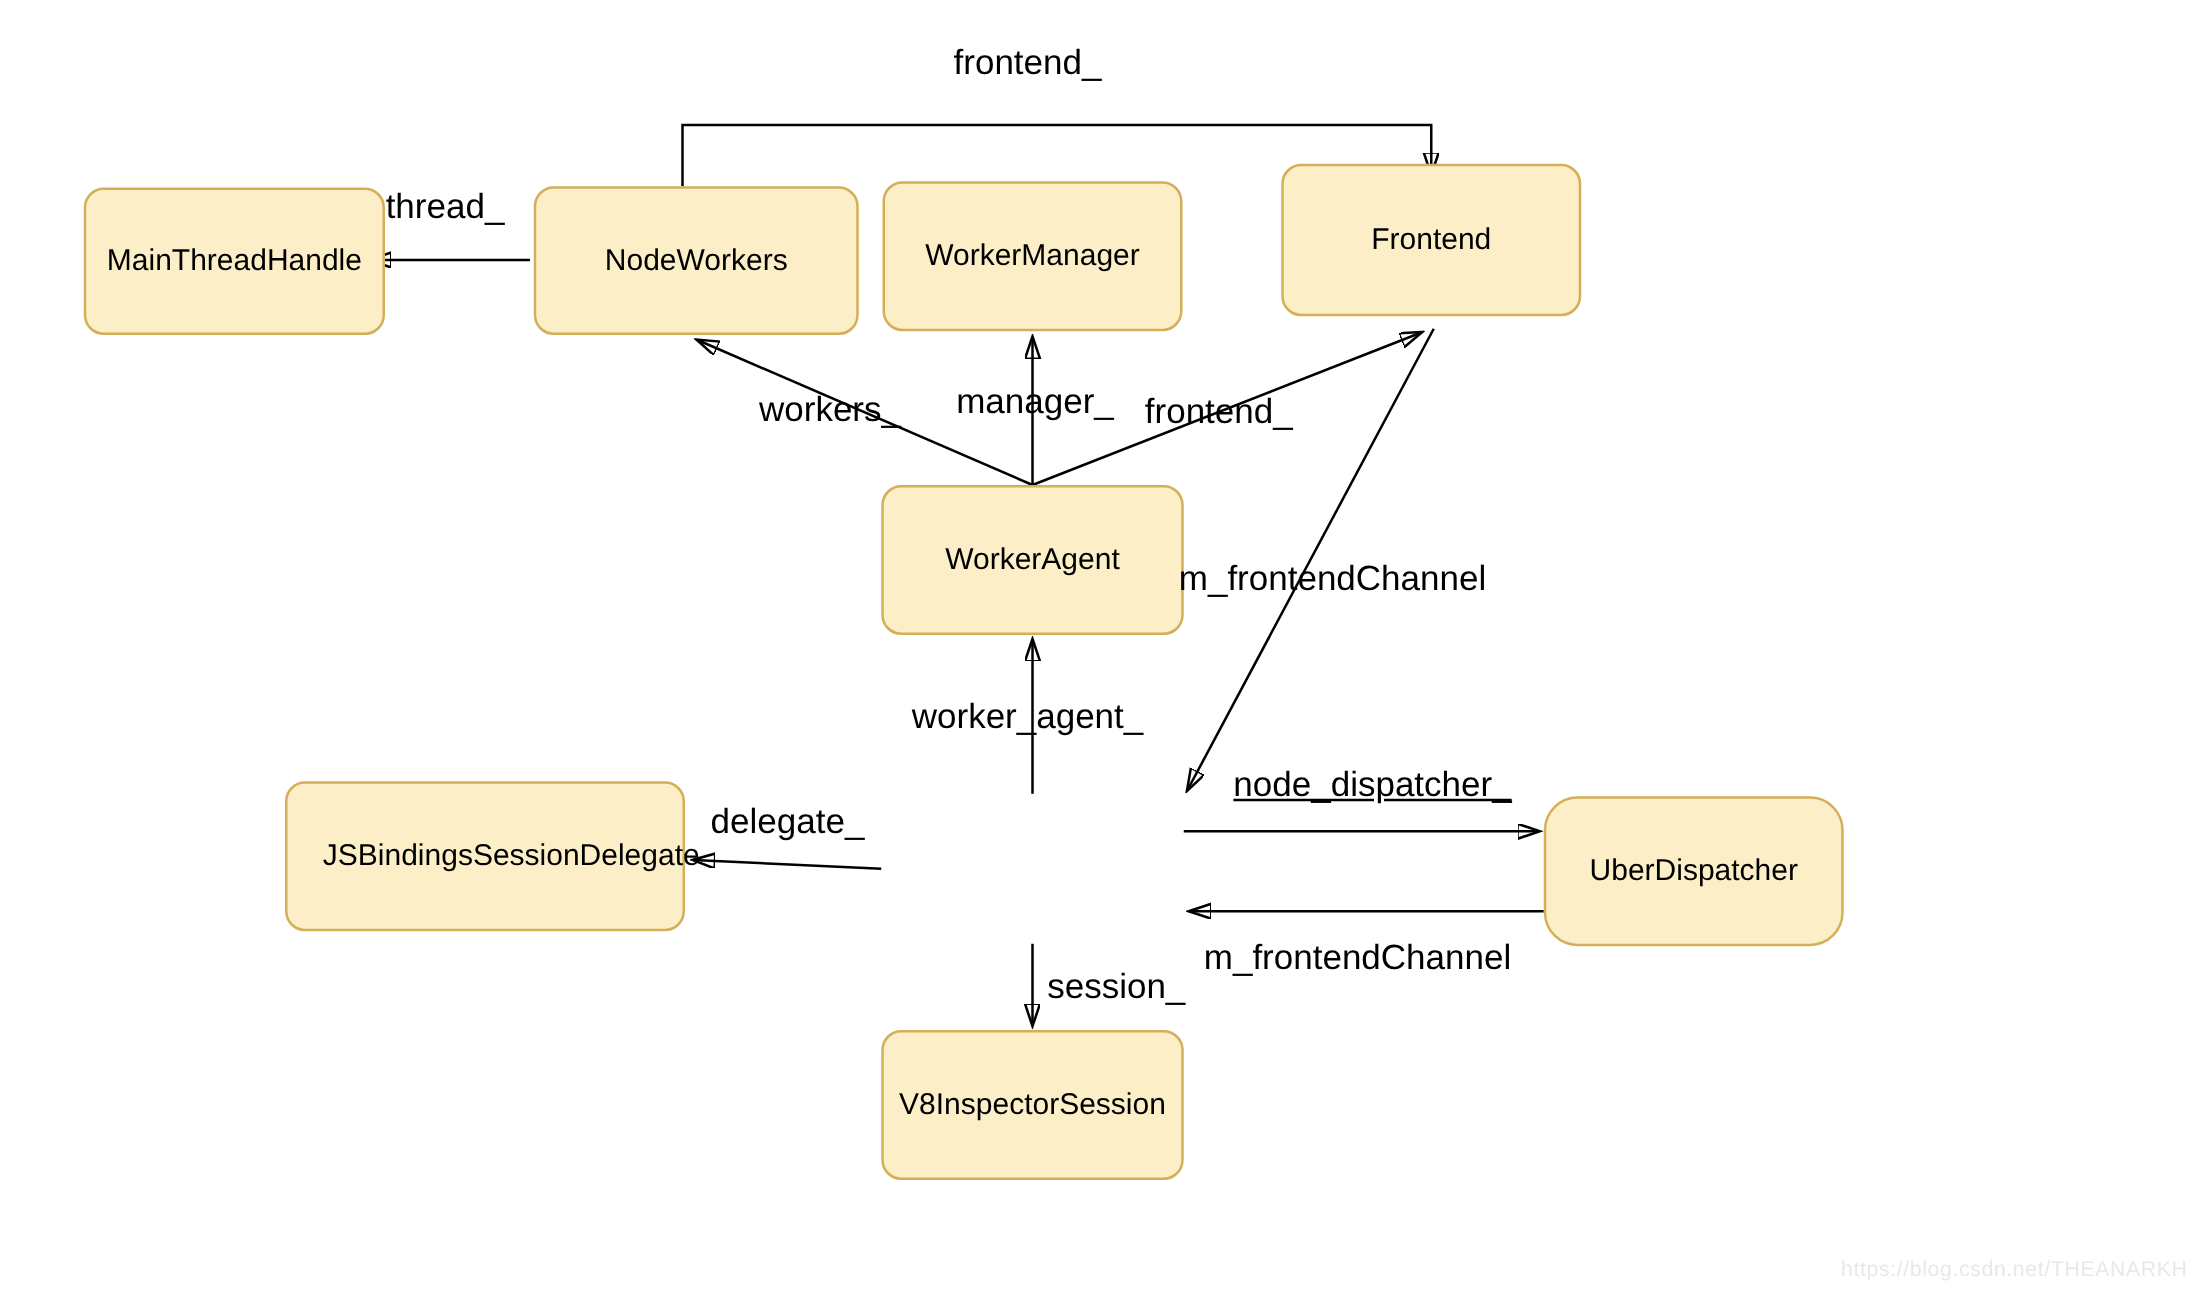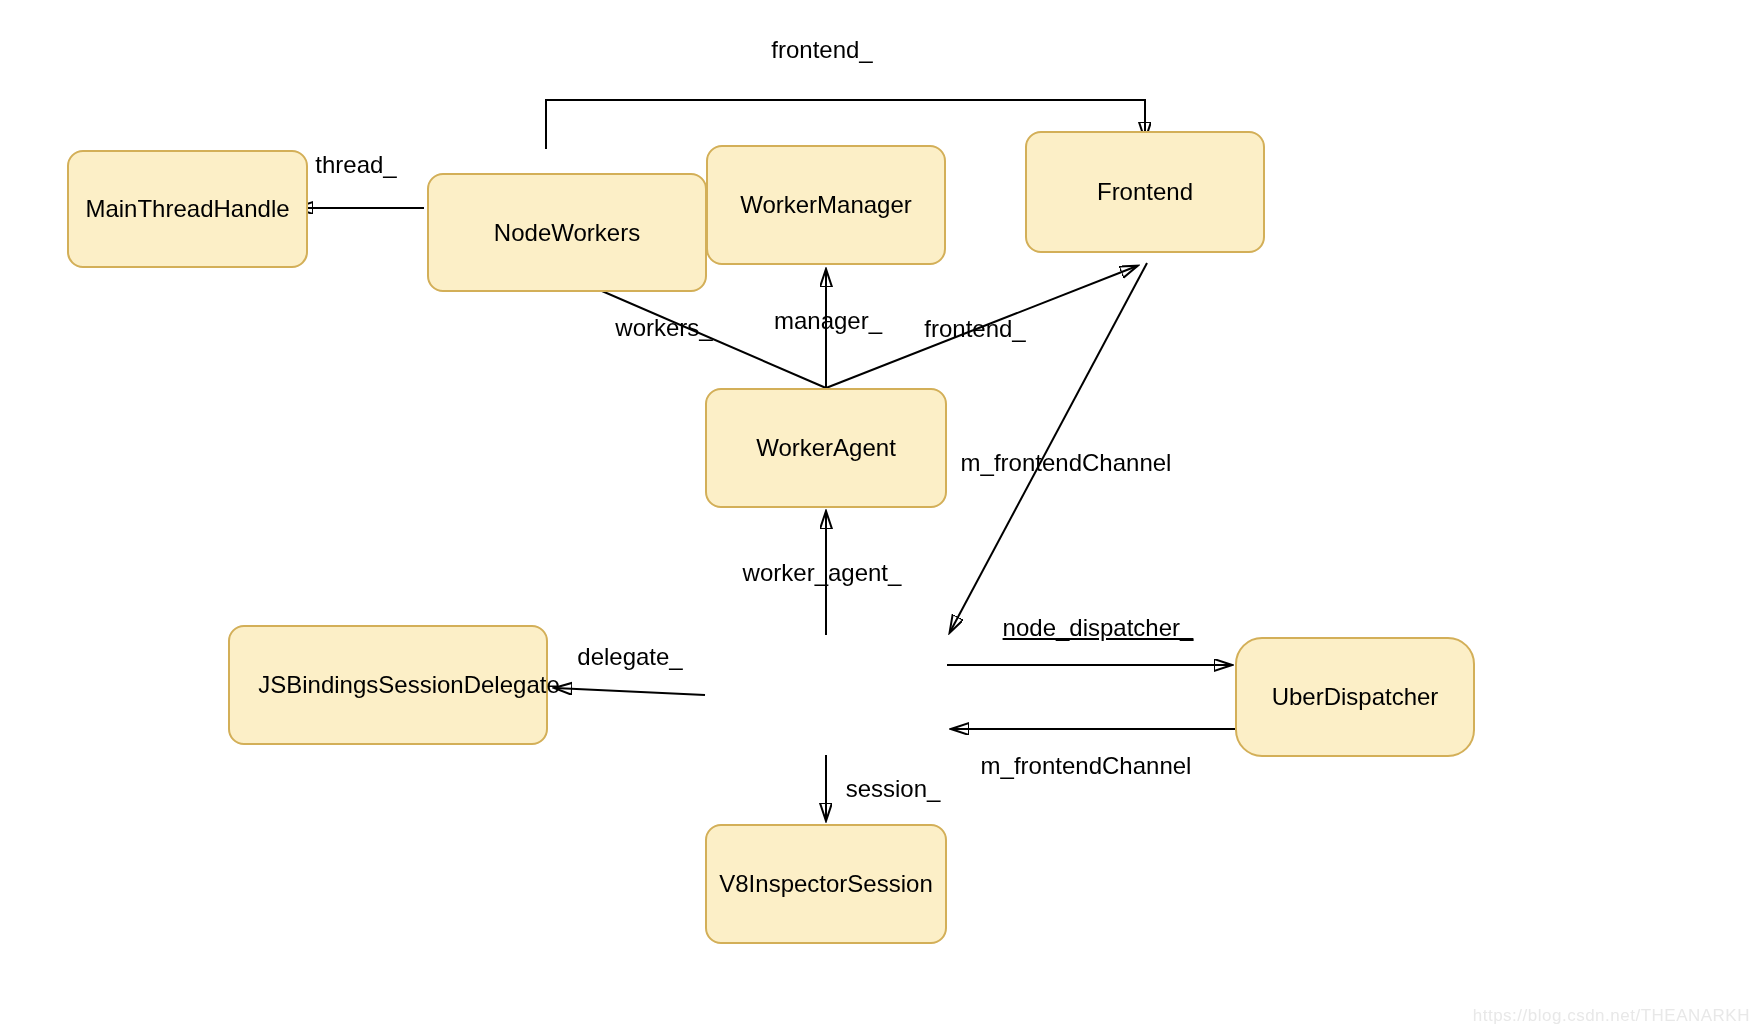--- a/index.html
+++ b/index.html
@@ -39,37 +39,37 @@
     justify-content: center;
     text-align: center;
     font-size: 24px;
     color: var(--label-color, #000000);
     white-space: nowrap;
     cursor: default;
   }
   .edge-label {
     position: absolute;
     transform: translate(-50%, -50%);
-    font-size: 24px;
+    font-size: 28px;
     color: var(--label-color, #000000);
     white-space: nowrap;
     cursor: default;
   }
   .watermark {
     position: absolute;
     right: 6px;
     bottom: 6px;
     font-size: 17px;
     letter-spacing: 0.5px;
     color: var(--watermark-color, #E8E8E8);
   }
 
   
   #n-main-thread-handle   { left: 48px;   top: 150px; width: 241px; height: 118px; margin-left: 19px; }
-  #n-node-workers         { left: 427px;  top: 149px; width: 280px; height: 119px; margin-top: 24px; }
+  #n-node-workers         { left: 427px;  top: 149px; width: 260px; height: 119px; }
   #n-worker-manager       { left: 706px;  top: 145px; width: 240px; height: 120px; }
   #n-frontend             { left: 1025px; top: 131px; width: 240px; height: 122px; }
   #n-worker-agent         { left: 705px;  top: 388px; width: 242px; height: 120px; }
   #n-jsbindings-session-delegate { left: 228px; top: 625px; width: 320px; height: 120px; padding-left: 42px; }
   #n-channel-impl         { left: 705px;  top: 635px; width: 242px; height: 120px; }
   #n-uber-dispatcher      { left: 1235px; top: 637px; width: 240px; height: 120px; border-radius: 27px; }
   #n-v8-inspector-session { left: 705px;  top: 824px; width: 242px; height: 120px; }
 
   
   #l-frontend-top   { left: 822px;  top: 50px;  }

